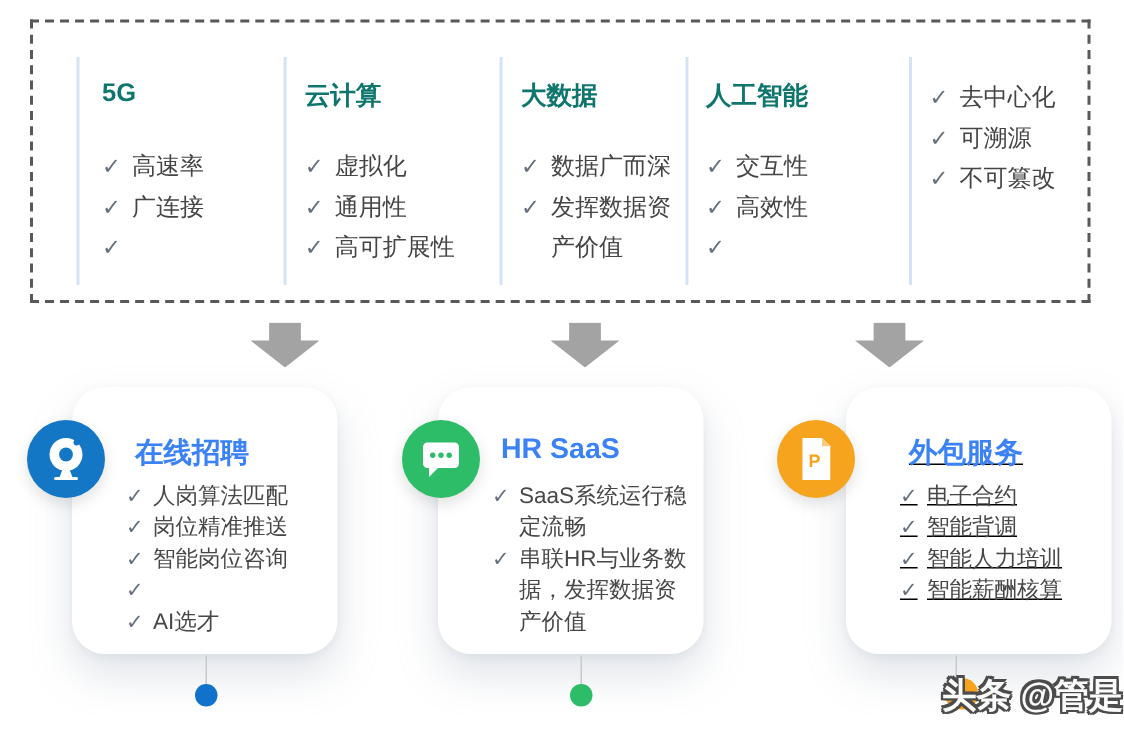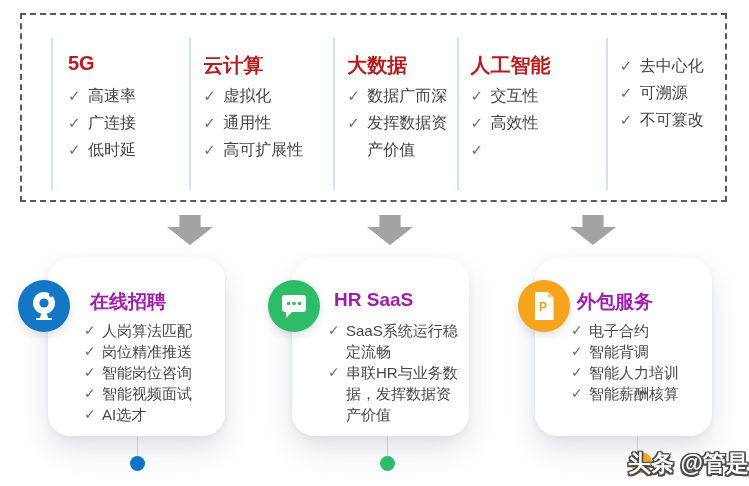--- a/index.html
+++ b/index.html
@@ -17,42 +17,42 @@
   .tech-col{
     border-left:2px solid #d3e3f6;height:152px;box-sizing:border-box;
     padding:14px 0 0 12px;
   }
   .tech-col.c1{width:139px;padding-left:15px;}
   .tech-col.c2{width:145px;}
   .tech-col.c3{width:124px;}
   .tech-col.c4{width:150px;}
   .tech-col.c5{width:120px;}
   .tech-title{
-    font-size:20px;font-weight:bold;color:#b91c1c;height:22px;margin-bottom:8px;
+    font-size:17px;font-weight:bold;color:#0f766e;height:22px;margin-bottom:24px;
   }
   .tech-item{display:flex;font-size:16px;line-height:27px;color:#454545;}
   .tech-item .chk{width:20px;flex:0 0 20px;color:#66707c;font-size:15px;}
   .tech-item .txt{flex:1;}
 
   
   .arrow{
     position:absolute;top:215px;width:46px;height:30px;background:#a3a3a3;
     clip-path:polygon(27% 0,73% 0,73% 40%,100% 40%,50% 100%,0 40%,27% 40%);
   }
   .arrow.a1{left:167px;} .arrow.a2{left:367px;} .arrow.a3{left:570px;}
 
   
   .card{
     position:absolute;top:258px;width:177px;height:178px;background:#ffffff;
     border-radius:22px;box-sizing:border-box;
     box-shadow:0 14px 28px rgba(145,158,175,0.28),0 2px 6px rgba(145,158,175,0.12);
     padding:31px 10px 0 36px;
   }
-  .card.k1{left:48px;} .card.k2{left:292px;} .card.k3{left:535px;}
-  .card-title{font-size:19px;font-weight:bold;color:#a21caf;height:22px;margin:0 0 9px 6px;}
+  .card.k1{left:48px;} .card.k2{left:292px;} .card.k3{left:564px;text-decoration:underline;}
+  .card-title{font-size:19px;font-weight:bold;color:#3b82f6;height:22px;margin:0 0 9px 6px;}
   .card-item{display:flex;font-size:15px;line-height:21px;color:#474747;}
   .card-item .chk{width:18px;flex:0 0 18px;color:#66707c;font-size:14px;}
   .card-item .txt{flex:1;max-width:113px;}
 
   
   .card-icon{
     position:absolute;top:280px;width:52px;height:52px;border-radius:50%;
     box-shadow:0 4px 10px rgba(0,0,0,0.12);
   }
   .card-icon svg{display:block;}
@@ -91,21 +91,20 @@
       <div class="tech-item">
         <span class="chk">✓</span>
         <span class="txt">高速率</span>
       </div>
       <div class="tech-item">
         <span class="chk">✓</span>
         <span class="txt">广连接</span>
       </div>
       <div class="tech-item">
         <span class="chk">✓</span>
-        <span class="txt">低时延</span>
       </div>
     </div>
 
     <div class="tech-col c2">
       <div class="tech-title">云计算</div>
       <div class="tech-item">
         <span class="chk">✓</span>
         <span class="txt">虚拟化</span>
       </div>
       <div class="tech-item">
@@ -174,21 +173,20 @@
     <div class="card-item">
       <span class="chk">✓</span>
       <span class="txt">岗位精准推送</span>
     </div>
     <div class="card-item">
       <span class="chk">✓</span>
       <span class="txt">智能岗位咨询</span>
     </div>
     <div class="card-item">
       <span class="chk">✓</span>
-      <span class="txt">智能视频面试</span>
     </div>
     <div class="card-item">
       <span class="chk">✓</span>
       <span class="txt">AI选才</span>
     </div>
   </div>
 
   <div class="card k2">
     <div class="card-title">HR SaaS</div>
     <div class="card-item">

